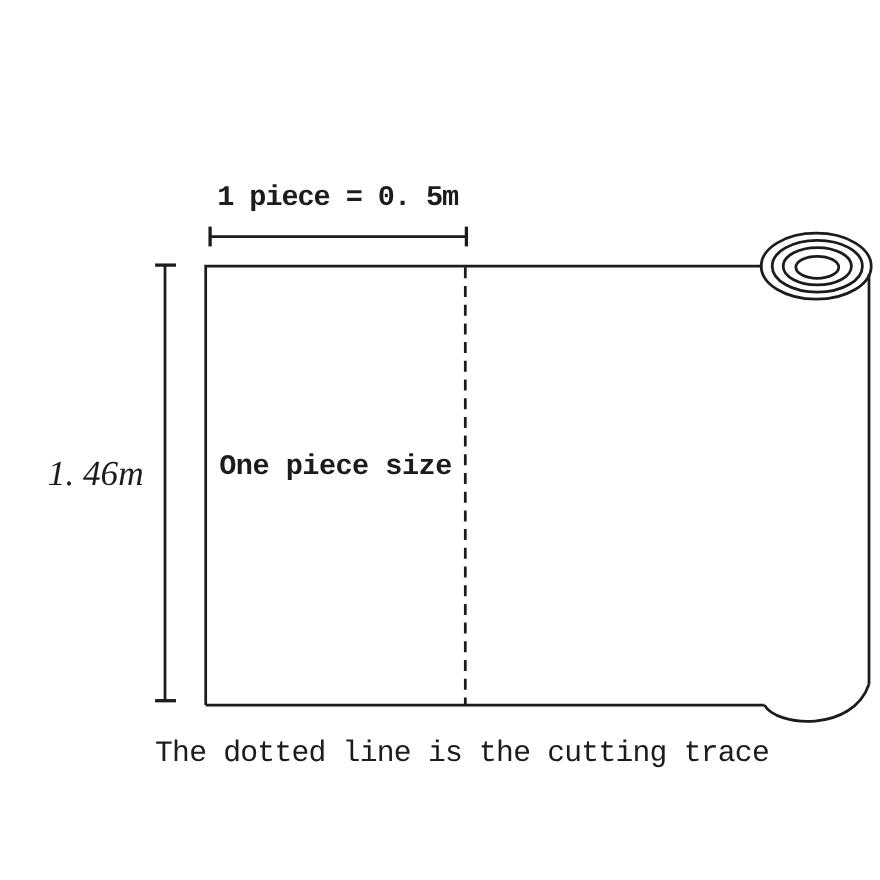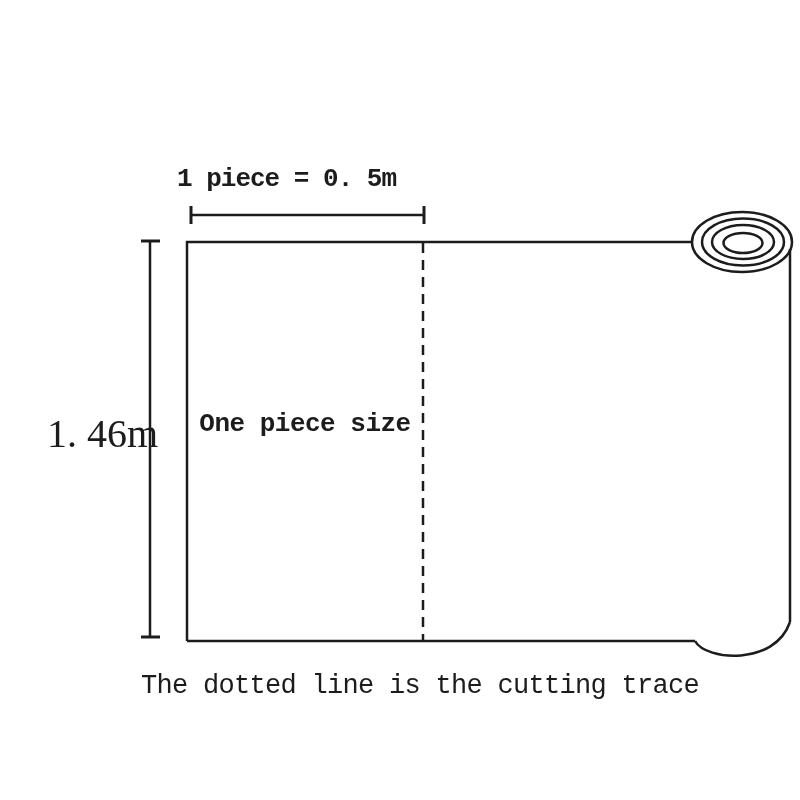--- a/index.html
+++ b/index.html
@@ -22,31 +22,33 @@
   .label {
     position: absolute;
     color: #1c1c1c;
     line-height: 1;
     white-space: nowrap;
   }
   .label-top-dim {
     left: 177px;
     top: 166px;
     width: 260px;
+    text-align: center;
     font-size: 26px;
     font-weight: 600;
     letter-spacing: -1px;
   }
   .label-left-dim {
-    left: 47px;
+    left: 35px;
     top: 414px;
     width: 104px;
     text-align: center;
     font-family: "Liberation Serif", serif;
-    font-size: 40px;
+    font-style: italic;
+    font-size: 32px;
     letter-spacing: 0px;
   }
   .label-piece {
     left: 190px;
     top: 411px;
     width: 230px;
     text-align: center;
     font-size: 26px;
     font-weight: 600;
     letter-spacing: -0.5px;

